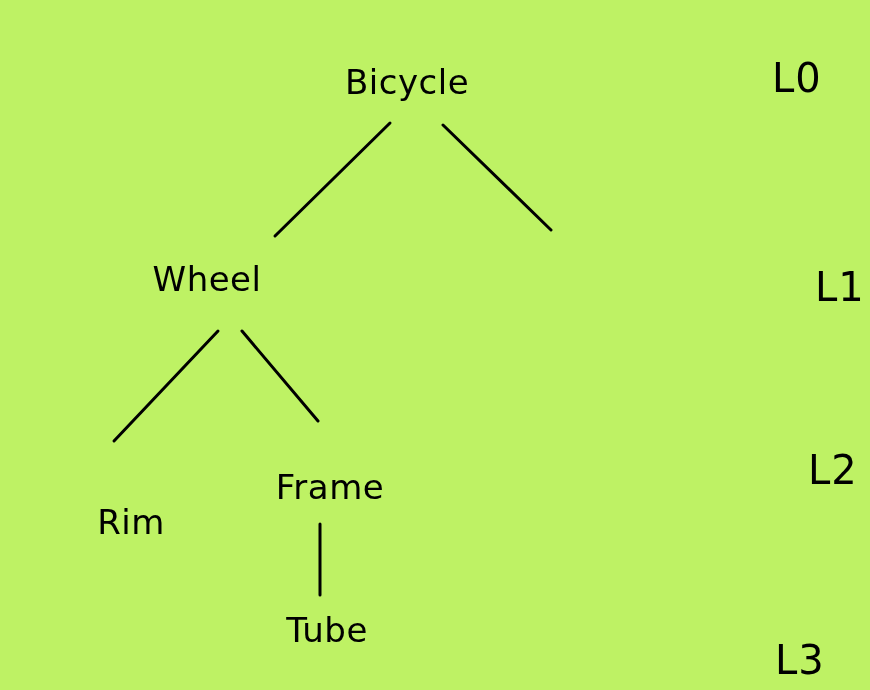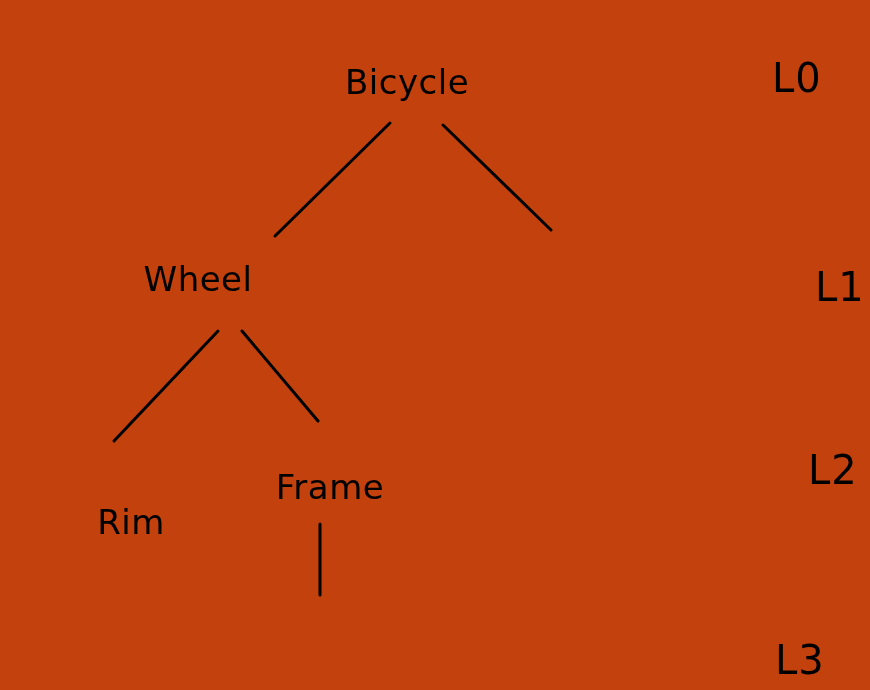--- a/index.html
+++ b/index.html
@@ -4,21 +4,21 @@
 <style>
   html, body {
     margin: 0;
     padding: 0;
     background: #ffffff;
   }
   #canvas {
     position: relative;
     width: 870px;
     height: 690px;
-    background: #c2410c;
+    background: #bef264;
     overflow: hidden;
     font-family: "DejaVu Sans", sans-serif;
   }
   #edges {
     position: absolute;
     left: 0;
     top: 0;
     width: 870px;
     height: 690px;
   }
@@ -50,22 +50,23 @@
     <g id="edge-group" stroke="#000000" stroke-width="3" stroke-linecap="round" fill="none">
         <line x1="390" y1="123" x2="275" y2="236" stroke="#000000"></line>
         <line x1="443" y1="125" x2="551" y2="230" stroke="#000000"></line>
         <line x1="218" y1="331" x2="114" y2="441" stroke="#000000"></line>
         <line x1="242" y1="331" x2="318" y2="421" stroke="#000000"></line>
         <line x1="320" y1="524" x2="320" y2="595" stroke="#000000"></line>
       </g>
   </svg>
 
   <div class="node-label" style="left:407px; top:82px;">Bicycle</div>
-  <div class="node-label" style="left:198px; top:279px;">Wheel</div>
+  <div class="node-label" style="left:207px; top:279px;">Wheel</div>
   <div class="node-label" style="left:131px; top:489px;margin-top:33px;">Rim</div>
   <div class="node-label" style="left:330px; top:487px;">Frame</div>
+  <div class="node-label" style="left:327px; top:630px;">Tube</div>
 
   <div class="level-label" style="left:772px; top:78px;">L0</div>
   <div class="level-label" style="left:815px; top:287px;">L1</div>
   <div class="level-label" style="left:808px; top:470px;">L2</div>
   <div class="level-label" style="left:775px; top:633px;margin-top:27px;">L3</div>
 
 </div>
 
 </body></html>

